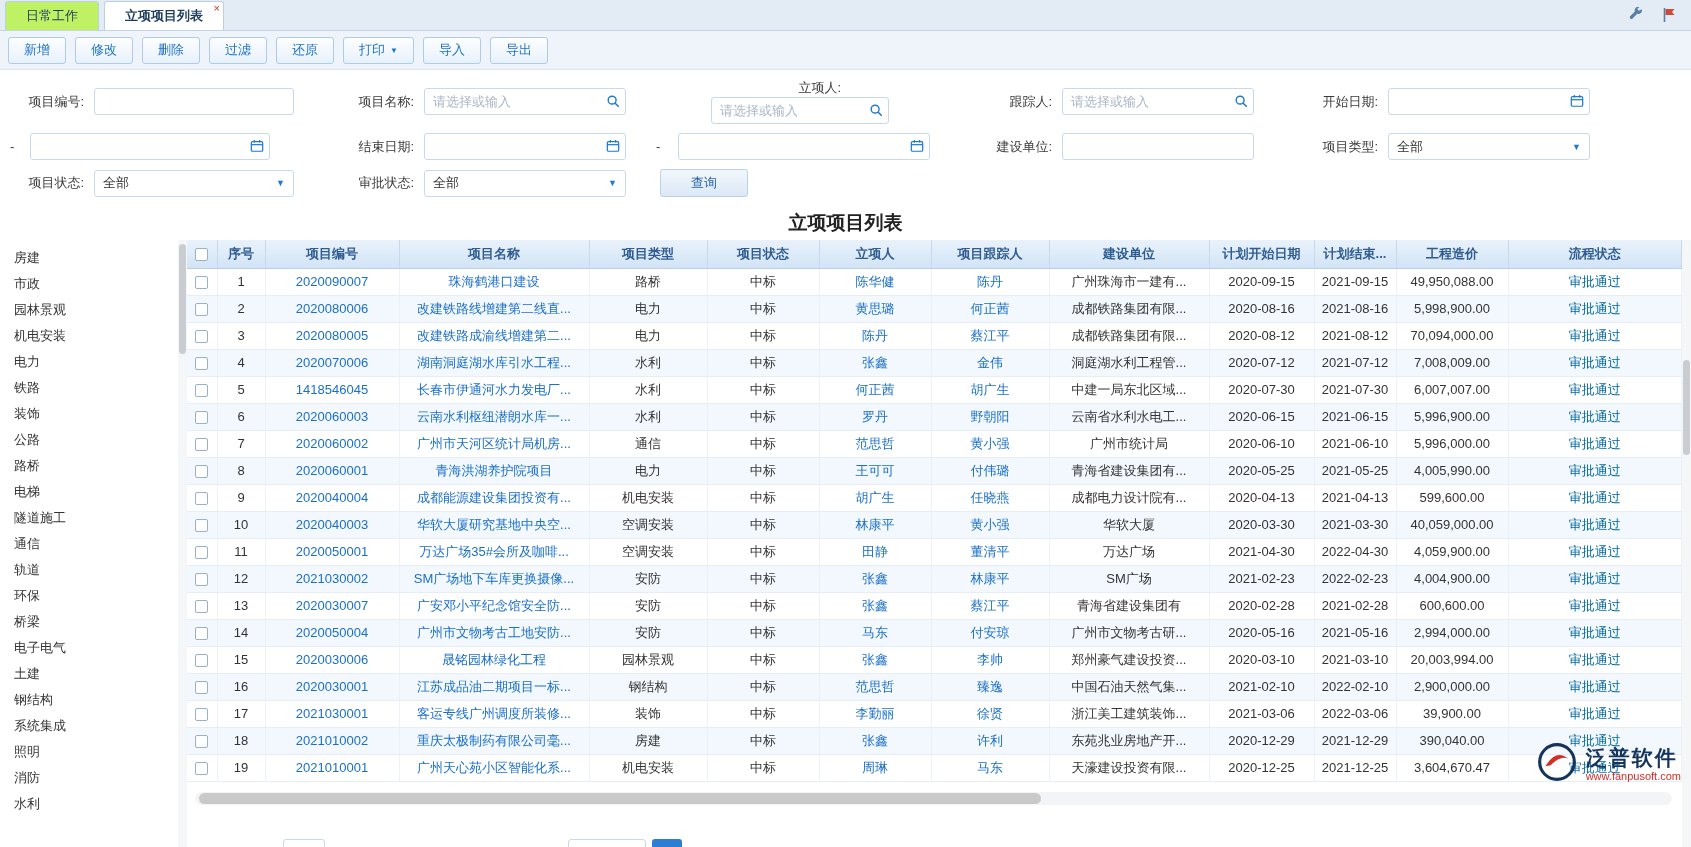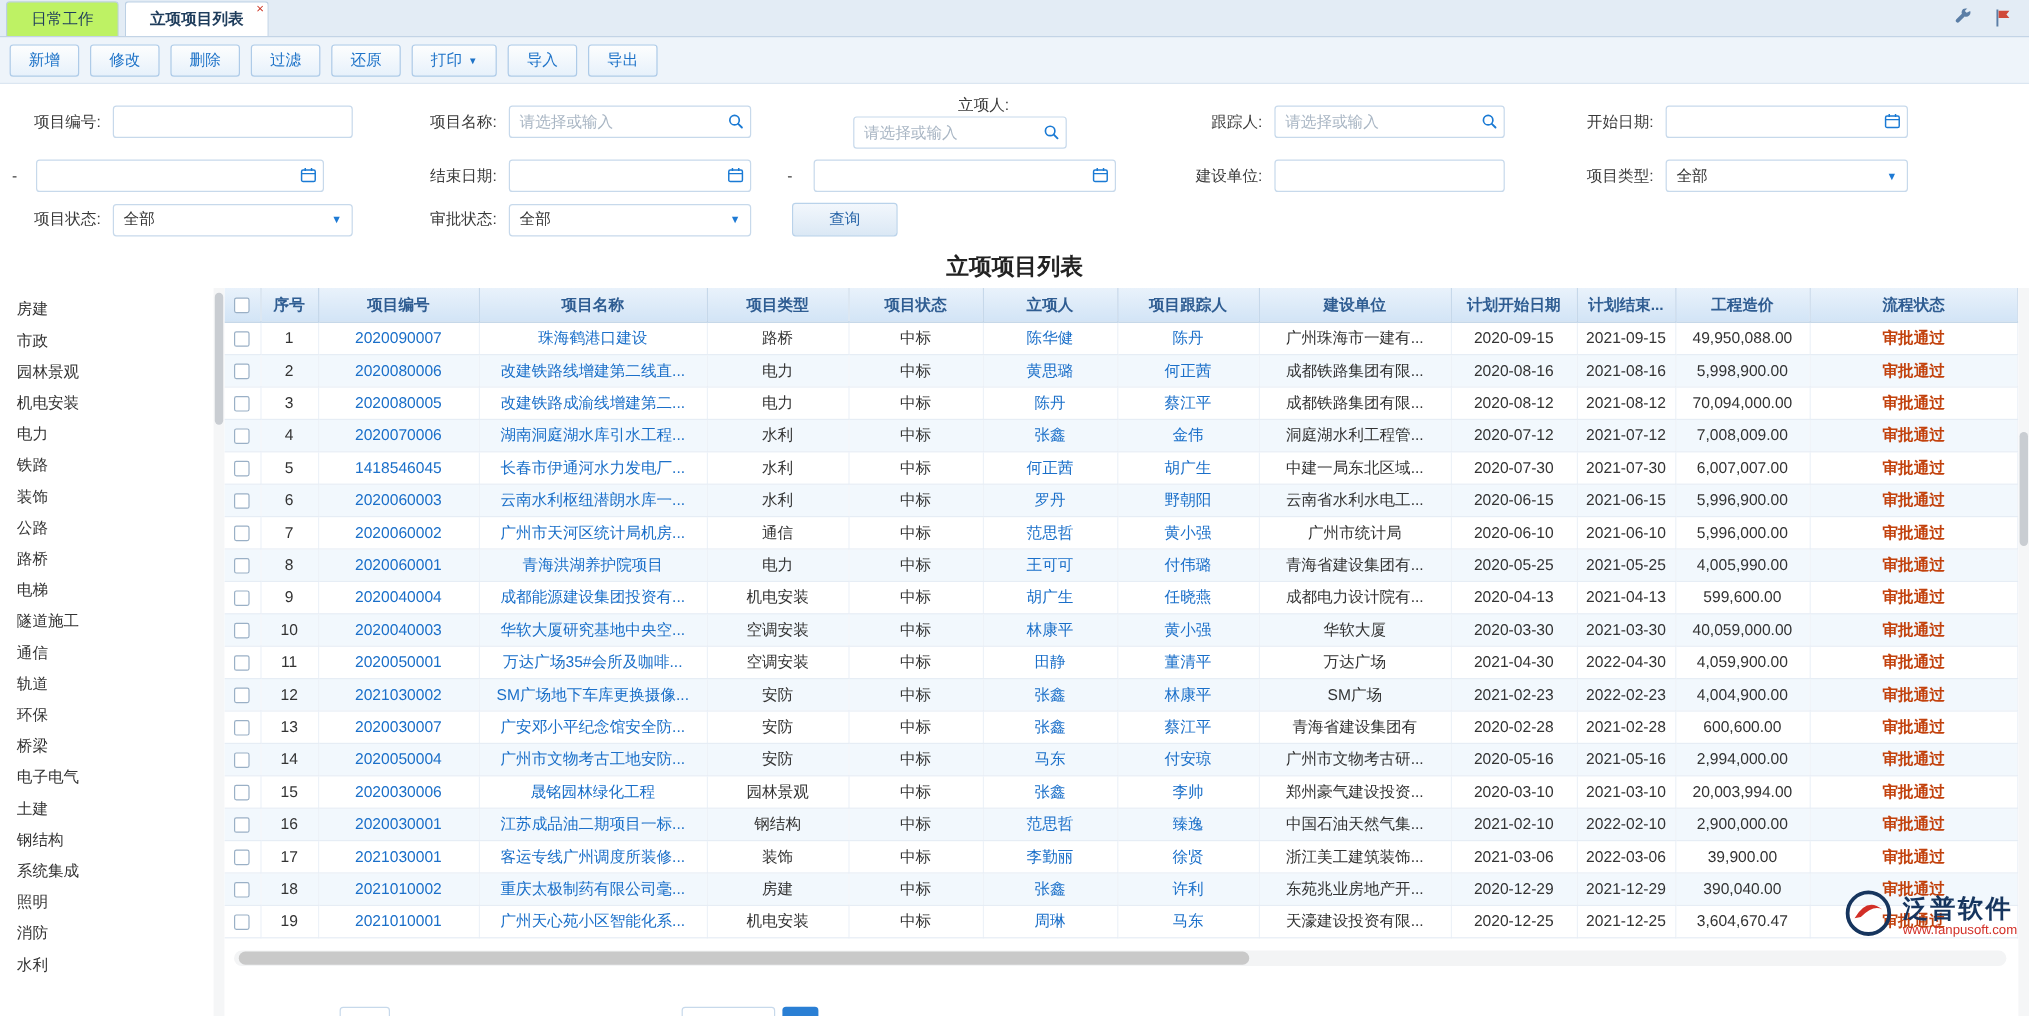--- a/index.html
+++ b/index.html
@@ -71,21 +71,21 @@
   table.grid { width:100%; border-collapse:collapse; table-layout:fixed; font-size:13px; }
   table.grid th { height:28px; background:linear-gradient(#e9f2fb,#d2e4f6);
     color:#2f5d92; font-weight:bold; border-right:1px solid #c6d8ea; border-bottom:1px solid #b9cfe4;
     text-align:center; padding:0 4px; overflow:hidden; white-space:nowrap; text-overflow:ellipsis; cursor:pointer;margin-top:36px; }
   table.grid td { height:27px; border-right:1px solid #edf2f8; border-bottom:1px solid #e6edf5;
     color:#333; padding:0 4px; overflow:hidden; white-space:nowrap; text-overflow:ellipsis; text-align:center; }
   tr.even td { background:#f2f8fd; }
   .c-name,.c-unit { text-align:left; padding-left:8px; }
   .c-cost { text-align:right; padding-right:14px; }
   .lnk { color:#1a6fc9; cursor:pointer; }
-  .flow-ok { color:#c2410c; cursor:pointer;font-weight:bold; }
+  .flow-ok { color:#0369a1; cursor:pointer; }
   .cb { display:inline-block; width:13px; height:13px; background:#fff;
     border:1px solid #9ab0c6; border-radius:2px; vertical-align:middle; cursor:pointer; }
 
   .hscroll { position:absolute; left:8px; right:10px; top:552px; height:13px;
     background:#f3f4f5; border-radius:7px; }
   .hscroll .thumb { position:absolute; left:4px; top:1px; height:11px; width:57%;
     background:#c9c9c9; border-radius:6px; }
   .vscroll { width:9px; background:#f5f6f7; position:relative; }
   .vscroll .thumb { position:absolute; left:1px; width:7px; border-radius:4px; background:#c9cdd2; }
 

